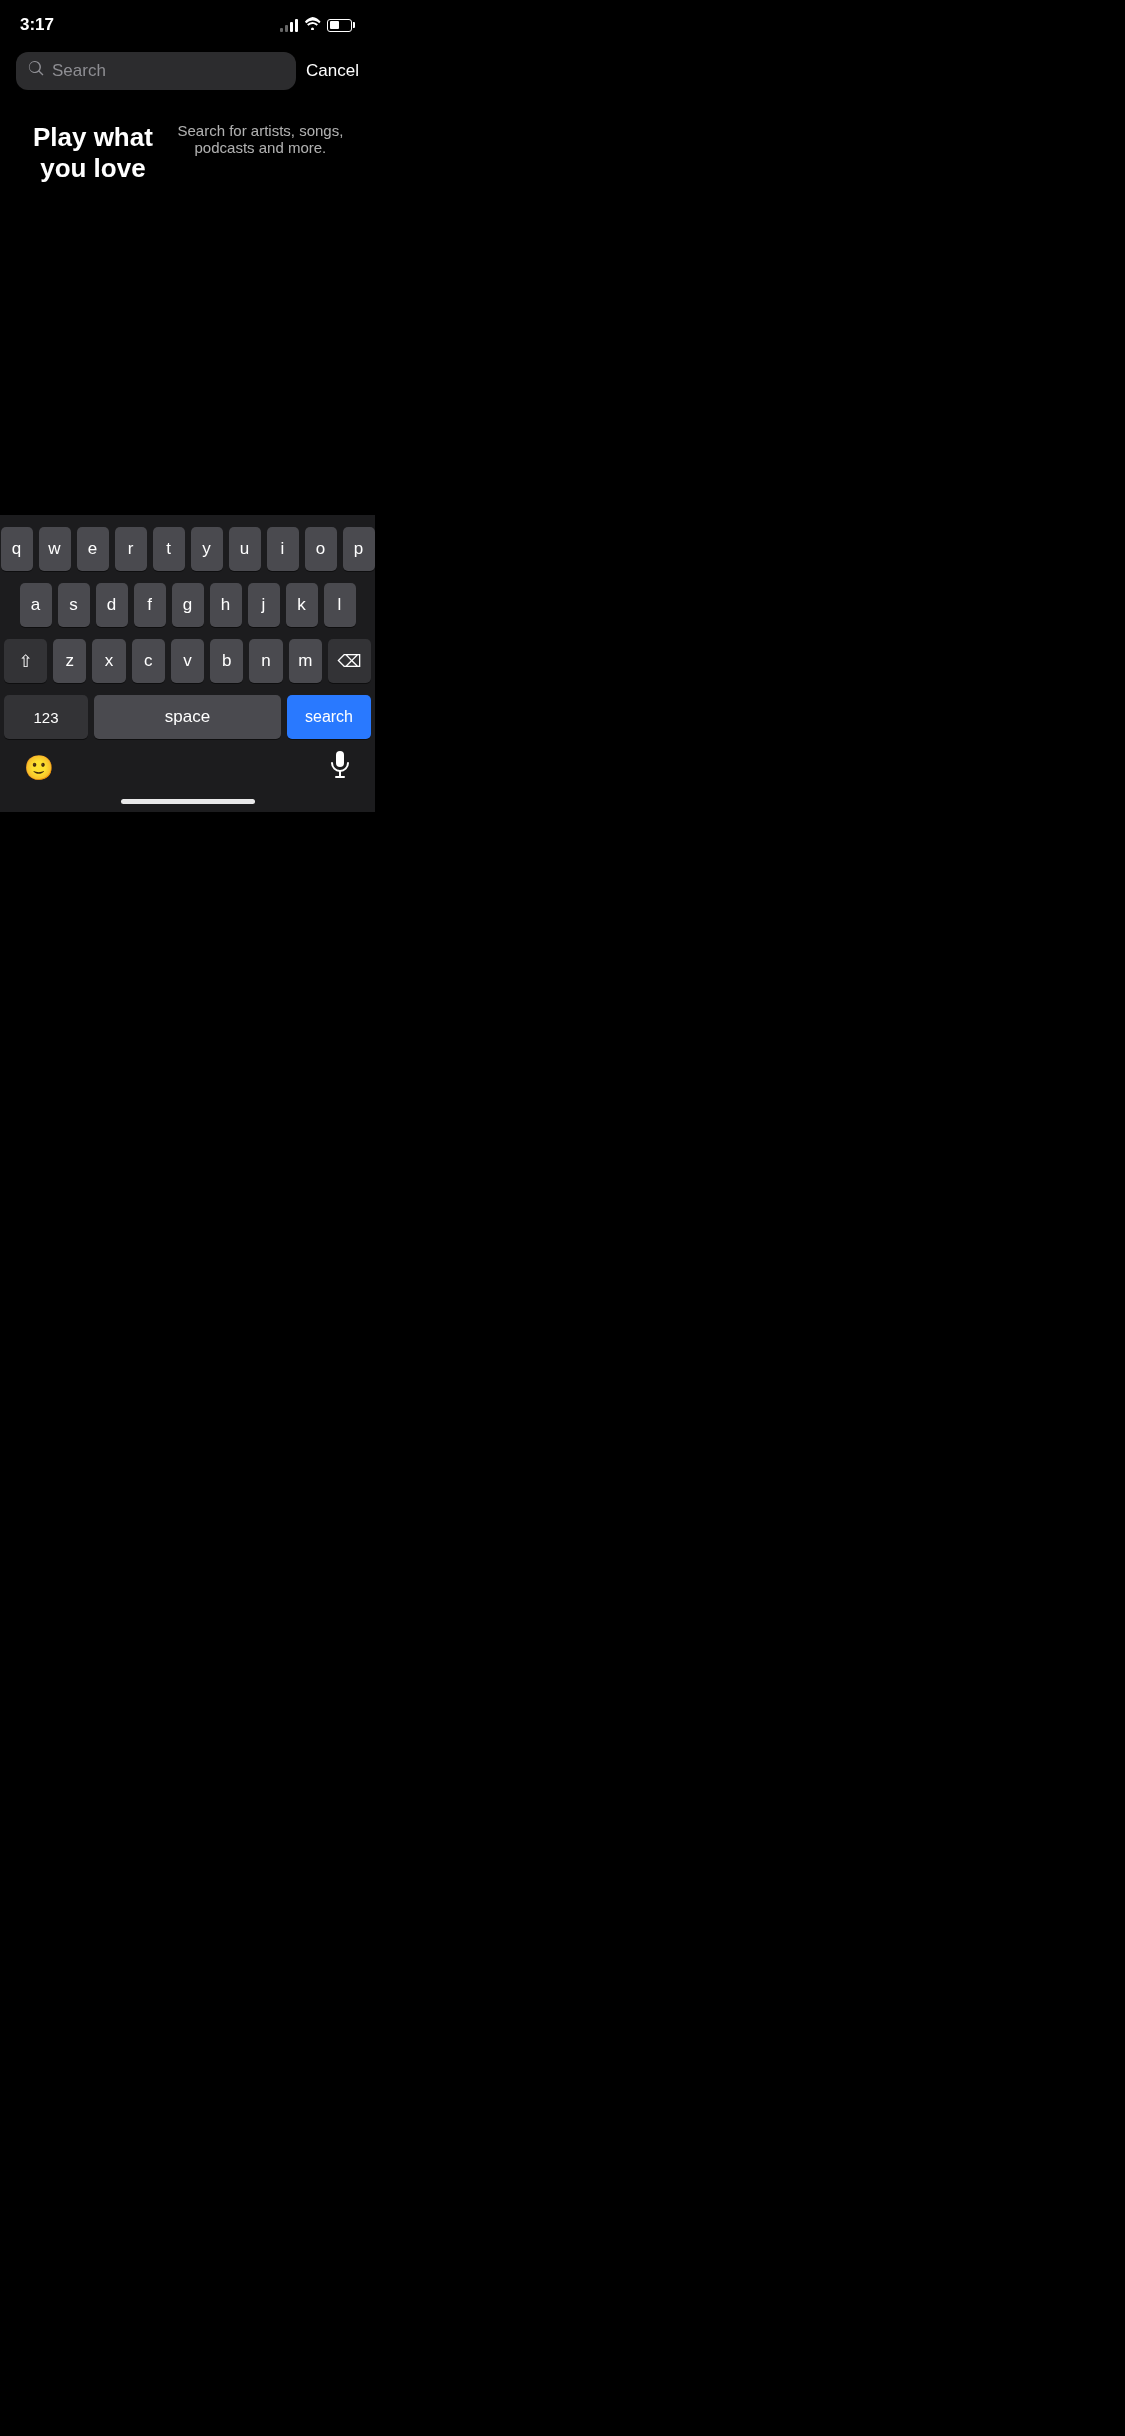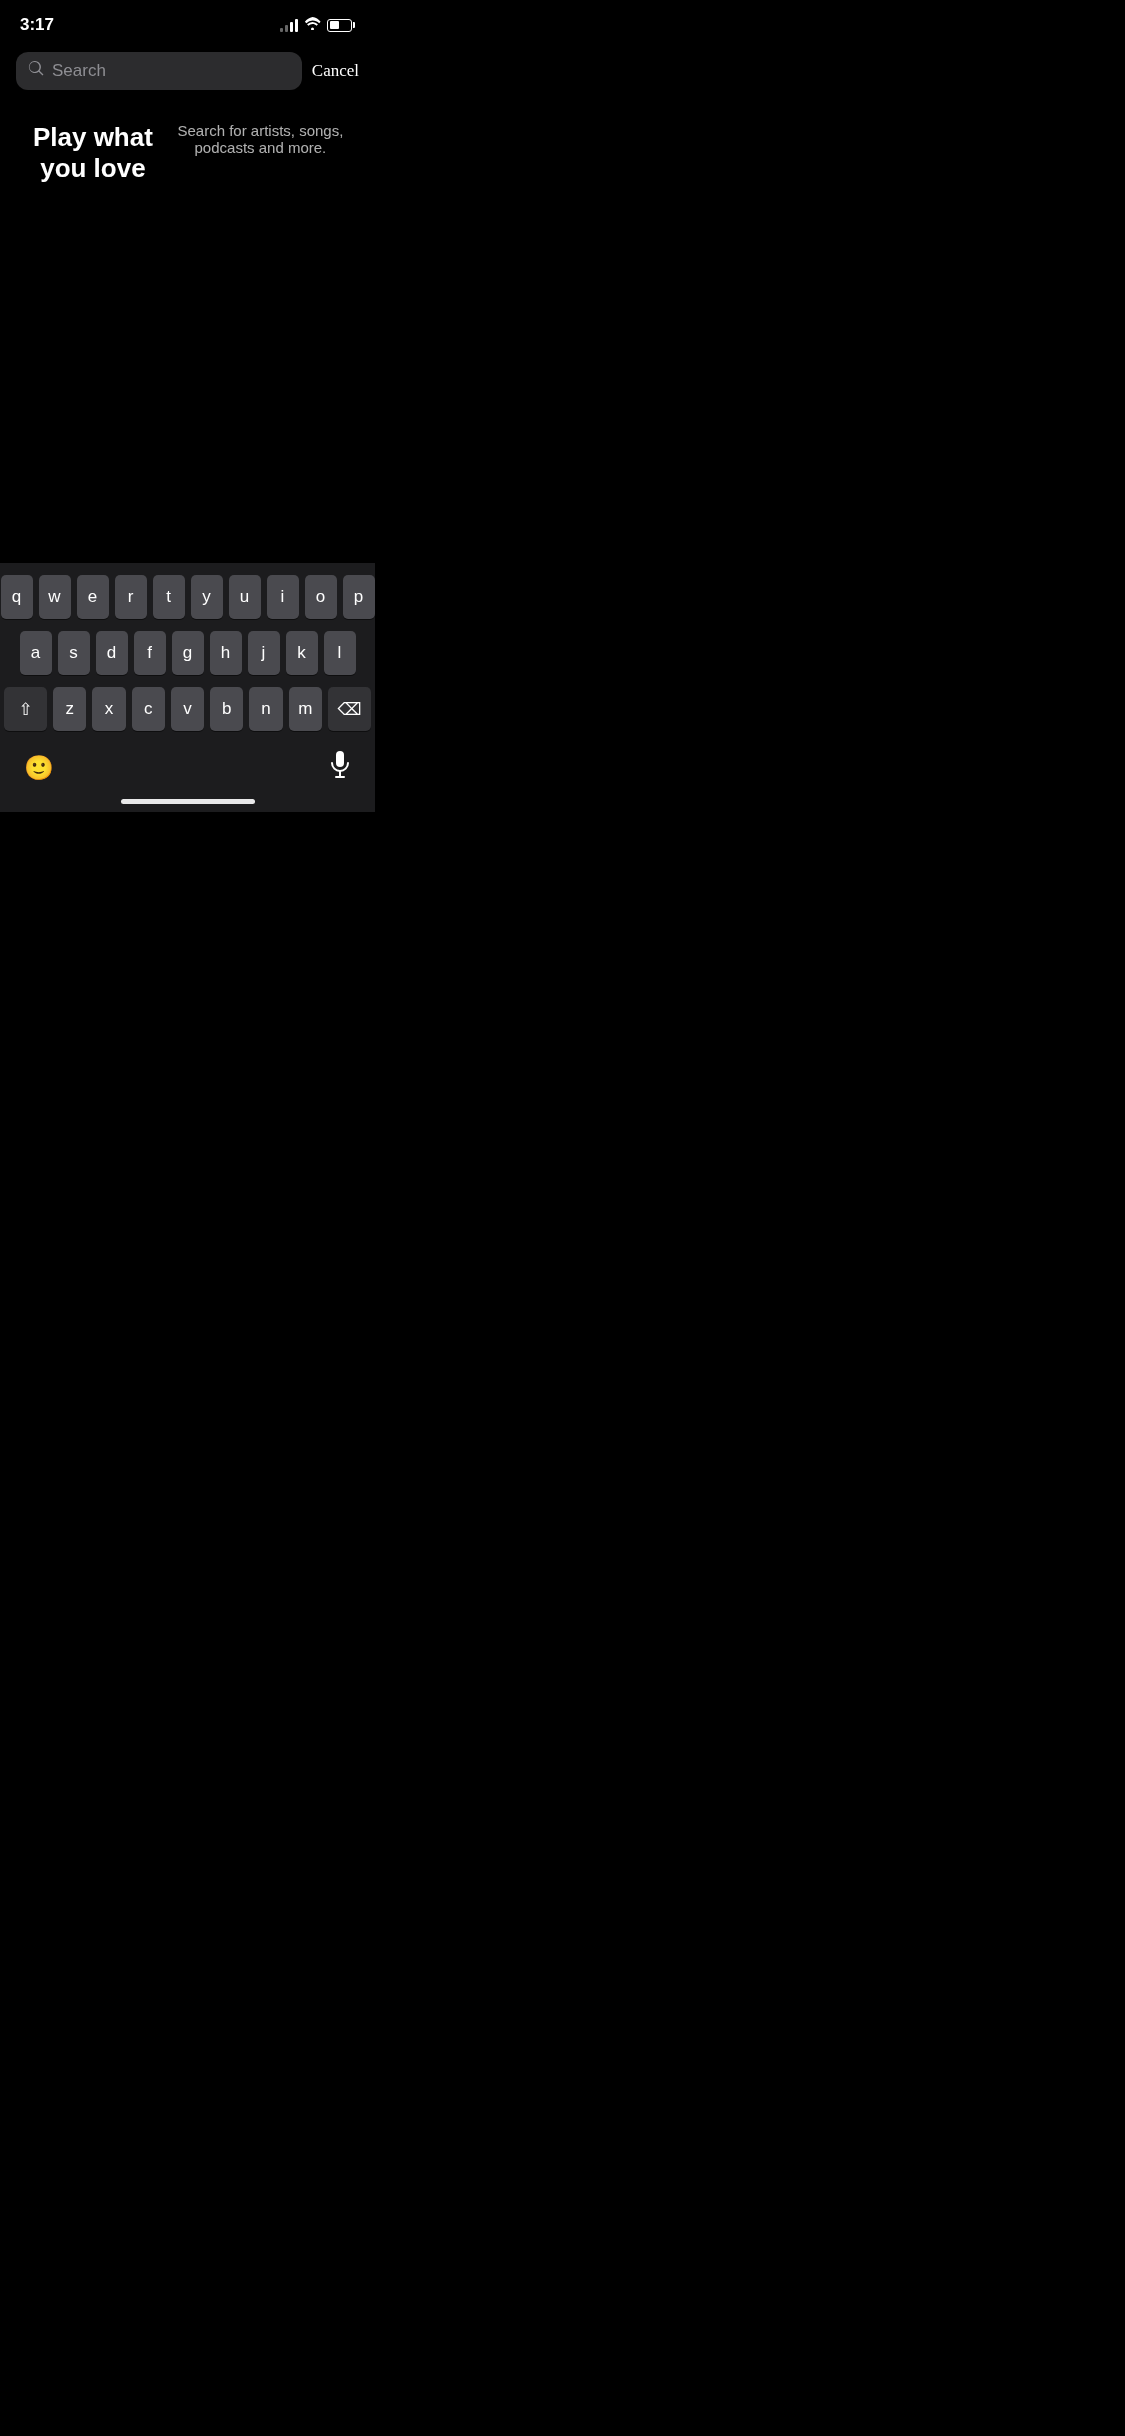--- a/index.html
+++ b/index.html
@@ -129,21 +129,20 @@
     }
 
     .cancel-button {
       color: #fff;
       font-size: 17px;
       font-weight: 400;
       background: none;
       border: none;
       cursor: pointer;
       white-space: nowrap;
-      font-family: Liberation Serif, serif;
     }
 
     
     .main-content {
       display: flex;
       align-items: flex-start;
       justify-content: center;
       height: calc(812px - 44px - 62px - 300px);
       padding: 20px;
       text-align: center;
@@ -360,20 +359,25 @@
     <button class="key">c</button>
     <button class="key">v</button>
     <button class="key">b</button>
     <button class="key">n</button>
     <button class="key">m</button>
     <button class="key key-delete">
       <span>⌫</span>
     </button>
   </div>
 
+  <div class="bottom-row keyboard-row">
+    <button class="key key-123">123</button>
+    <button class="key key-space">space</button>
+    <button class="key key-search">search</button>
+  </div>
 
   <div class="keyboard-bottom">
     <button class="emoji-btn">
       <span>🙂</span>
     </button>
     <button class="mic-btn">
       <svg width="22" height="28" viewBox="0 0 22 28" fill="white">
         <rect x="7" y="0" width="8" height="16" rx="4" fill="white"></rect>
         <path d="M3 12a8 8 0 0 0 16 0" stroke="white" stroke-width="2" fill="none" stroke-linecap="round"></path>
         <line x1="11" y1="20" x2="11" y2="26" stroke="white" stroke-width="2" stroke-linecap="round"></line>

